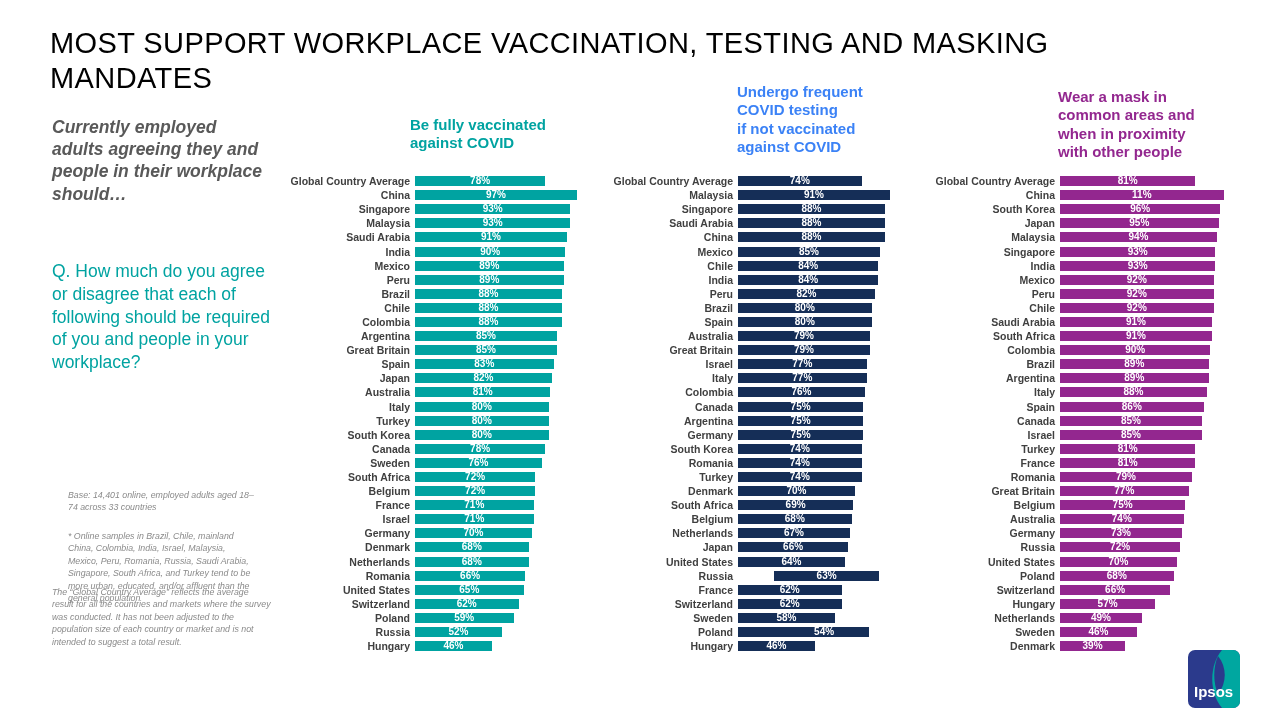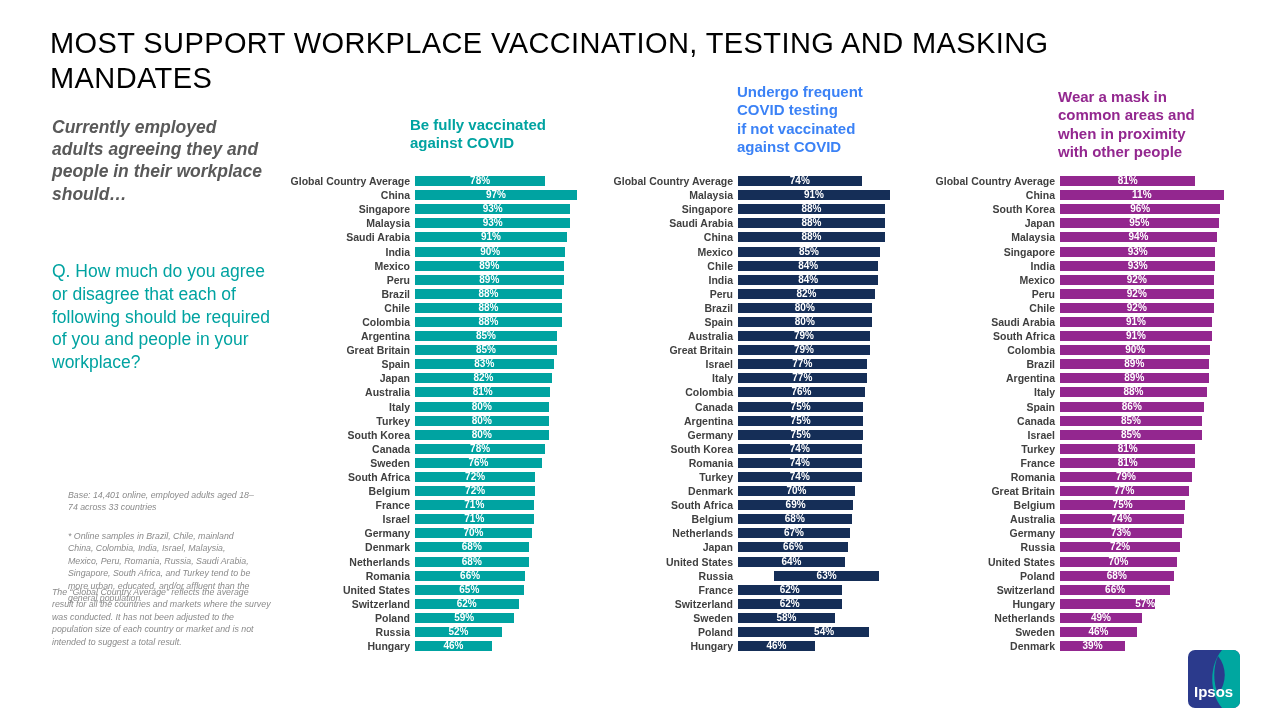--- a/index.html
+++ b/index.html
@@ -878,21 +878,21 @@
         <div class="country">Switzerland</div>
         <div class="track">
           <div class="bar" style="width: 66%; background: rgb(147, 39, 143);">
             <span class="val">66%</span>
           </div>
         </div>
       </div>
       <div class="row">
         <div class="country">Hungary</div>
         <div class="track">
-          <div class="bar" style="width: 57%; background: rgb(147, 39, 143); justify-content: flex-end;">
+          <div class="bar" style="width: 57%; background: rgb(147, 39, 143);">
             <span class="val">57%</span>
           </div>
         </div>
       </div>
       <div class="row">
         <div class="country">Netherlands</div>
         <div class="track">
           <div class="bar" style="width: 49%; background: rgb(147, 39, 143);">
             <span class="val">49%</span>
           </div>

